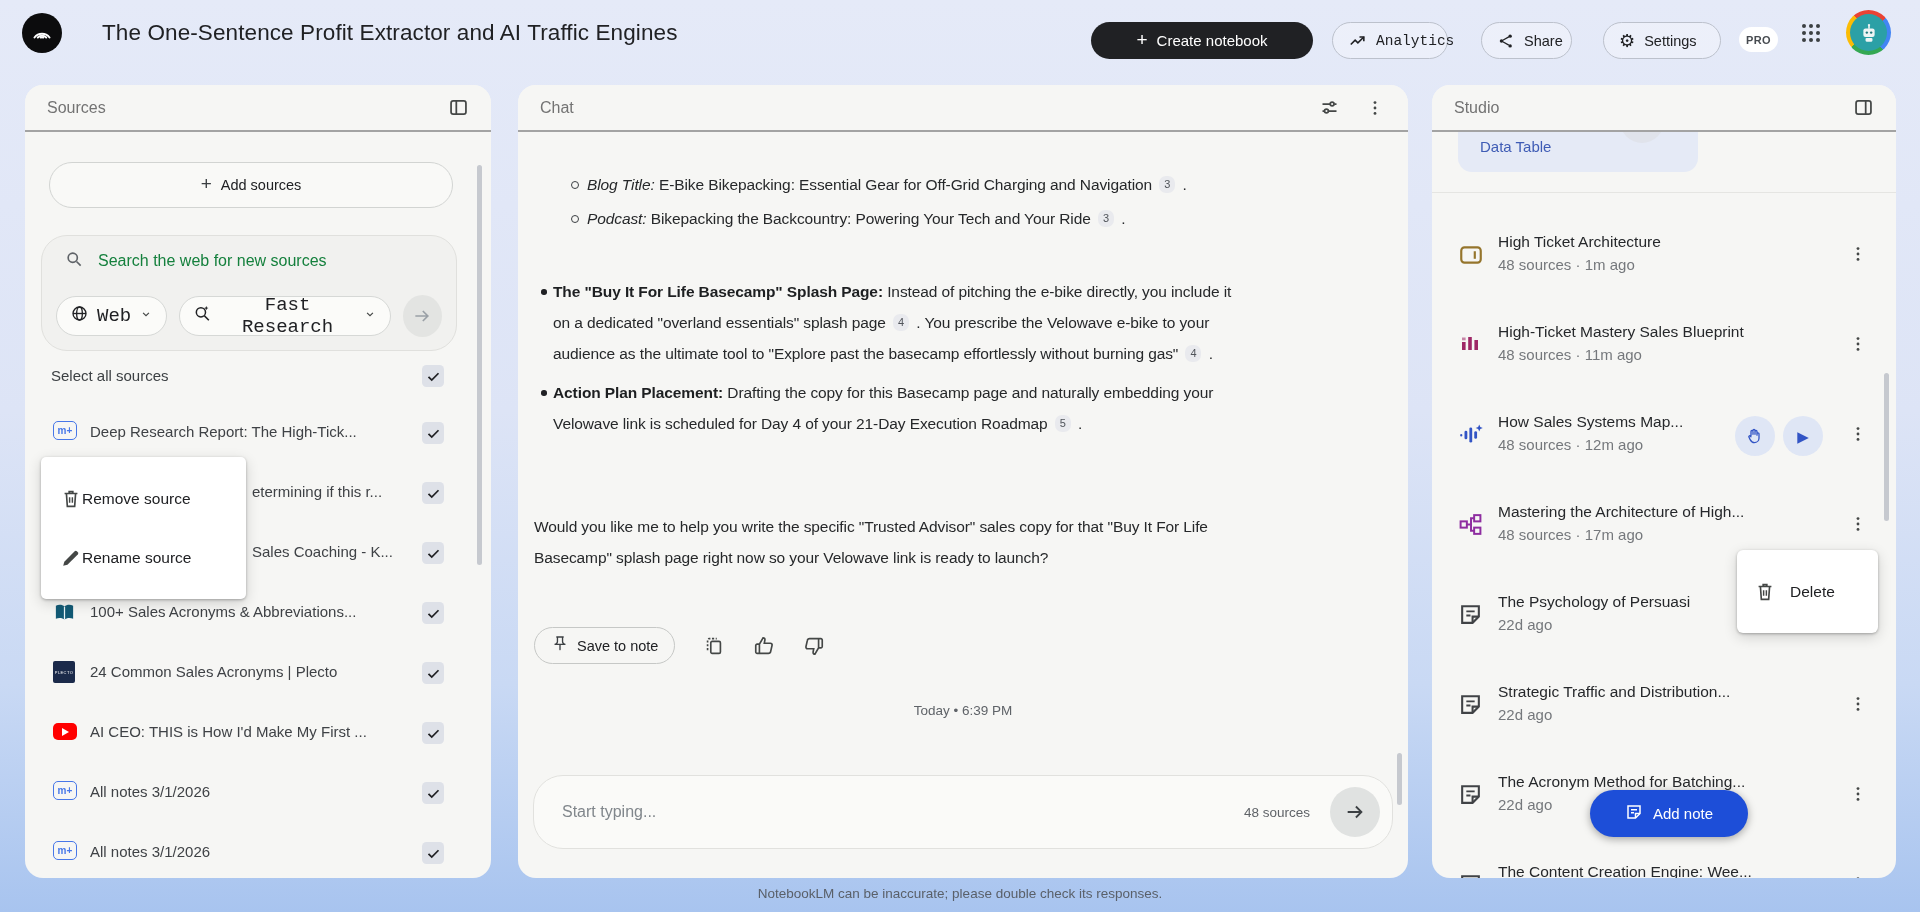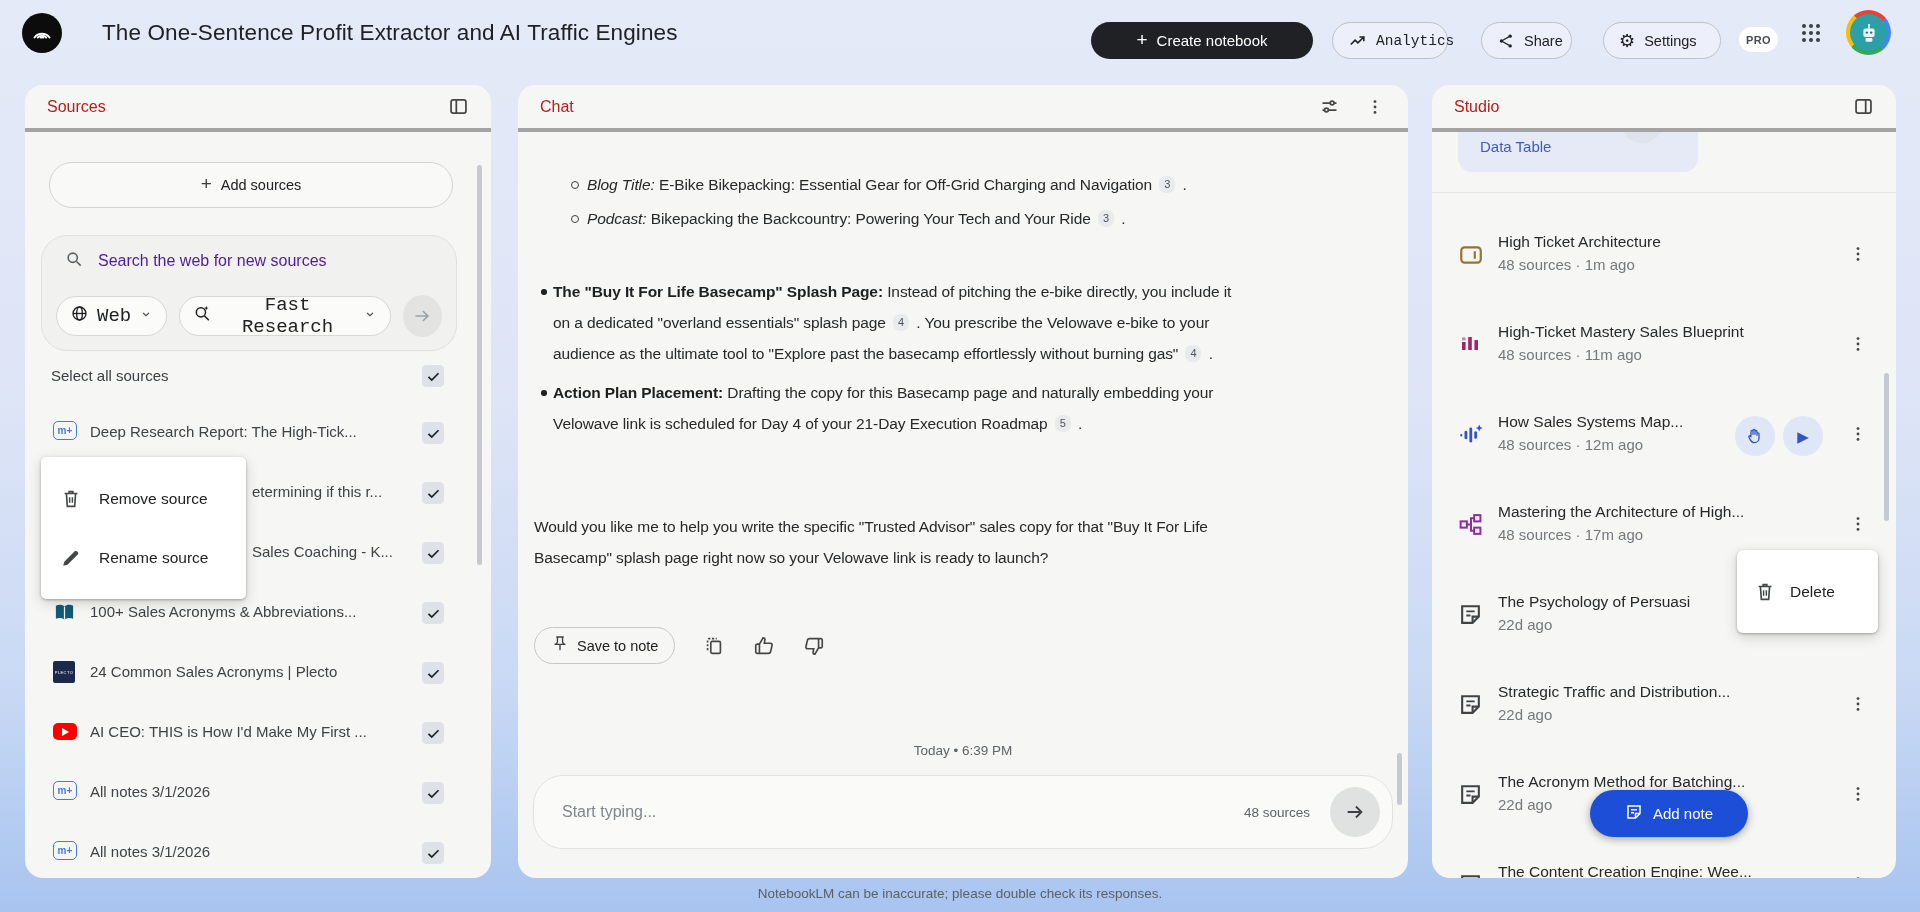--- a/index.html
+++ b/index.html
@@ -25,67 +25,67 @@
   .avatar{left:1846px;top:10px;width:45px;height:45px;border-radius:50%;cursor:pointer;
     background:conic-gradient(from -40deg,#e94335 0 90deg,#4285f4 90deg 180deg,#34a853 180deg 270deg,#fbbc05 270deg 360deg);
     display:flex;align-items:center;justify-content:center;}
   .avatar-inner{width:37px;height:37px;border-radius:50%;background:#2ba0a6;display:flex;align-items:center;justify-content:center;overflow:hidden;}
 
   
   .panel{position:absolute;top:85px;height:793px;background:#f6f6f4;border-radius:18px;overflow:hidden;}
   .panel.sources{left:25px;width:466px;}
   .panel.chat{left:518px;width:890px;}
   .panel.studio{left:1432px;width:464px;}
-  .panel-head{position:absolute;left:0;top:0;right:0;height:47px;display:flex;align-items:center;justify-content:space-between;padding:0 22px;border-bottom:4px solid #a3a3a3;font-size:16px;color:#b91c1c;background:#f6f6f4;z-index:5;}
+  .panel-head{position:absolute;left:0;top:0;right:0;height:47px;display:flex;align-items:center;justify-content:space-between;padding:0 22px;border-bottom:2px solid #a3a3a3;font-size:16px;color:#737373;background:#f6f6f4;z-index:5;}
   .head-ics{display:flex;align-items:center;gap:24px;}
   .hicon{width:22px;height:22px;cursor:pointer;display:flex;align-items:center;justify-content:center;}
 
   
   .add-sources{position:absolute;left:24px;top:77px;width:404px;height:46px;border-radius:23px;border:1px solid #d2d4d2;background:#f9f9f7;display:flex;align-items:center;justify-content:center;gap:9px;font-size:14.5px;color:#202124;font-family:inherit;cursor:pointer;}
   .add-sources .plus{font-size:19px;color:#3c4043;margin-top:-2px;}
   .search-card{position:absolute;left:16px;top:150px;width:416px;height:116px;border-radius:26px;border:1px solid #e0e0dd;background:#f1f1ef;padding:13px 14px;display:flex;flex-direction:column;justify-content:space-between;}
-  .search-row{display:flex;align-items:center;gap:14px;padding-left:8px;font-size:16px;color:#4c1d95;cursor:text;}
+  .search-row{display:flex;align-items:center;gap:14px;padding-left:8px;font-size:16px;color:#15803d;cursor:text;}
   .filters-row{display:flex;align-items:center;gap:12px;}
   .fpill{height:40px;border-radius:20px;border:1px solid #d6d8d6;background:#fbfbf9;display:flex;align-items:center;gap:8px;padding:0 13px;font-size:19px;color:#202124;font-family:Liberation Mono, monospace;cursor:pointer;}
   .go-btn{margin-left:auto;width:42px;height:42px;border-radius:50%;background:#e3e4e2;display:flex;align-items:center;justify-content:center;cursor:pointer;}
   .select-all{position:absolute;left:0;top:280px;width:100%;height:24px;}
   .select-all .lbl{position:absolute;left:26px;top:2px;font-size:15px;color:#3c4043;}
   .cbx{width:22px;height:22px;border-radius:4.5px;background:#dee1e8;display:flex;align-items:center;justify-content:center;cursor:pointer;}
   .cbx.abs{position:absolute;left:397px;top:0;}
   .src-list{position:absolute;inset:0;z-index:1;}
   .src-row{position:absolute;left:0;width:100%;height:60px;cursor:pointer;}
   .src-ico{position:absolute;left:28px;top:18px;}
   .src-title{position:absolute;left:65px;top:20px;font-size:15px;color:#3f4246;white-space:nowrap;max-width:325px;overflow:hidden;}
   .src-title.frag{left:227px;}
   .src-row .cbx{position:absolute;left:397px;top:19px;}
   .note-badge{display:inline-flex;width:24px;height:19px;border:1.6px solid #4777e8;border-radius:5px;color:#4777e8;font-size:10px;font-weight:700;align-items:center;justify-content:center;letter-spacing:.2px;}
   .plecto-badge{display:inline-flex;width:22px;height:22px;background:#1b2a4a;border-radius:2px;color:#fff;font-size:4px;align-items:center;justify-content:center;letter-spacing:.4px;}
   .yt-badge{display:inline-flex;width:24px;height:17px;border-radius:5px;align-items:center;justify-content:center;margin-top:2px;}
   .yt-tri{width:0;height:0;border-left:7px solid #fff;border-top:4.5px solid transparent;border-bottom:4.5px solid transparent;}
   .ctx-menu{position:absolute;left:16px;top:372px;width:205px;height:142px;background:#fff;border-radius:5px;z-index:8;padding:12px 0;
     box-shadow:0 1px 3px rgba(0,0,0,.28),0 4px 14px rgba(0,0,0,.16);}
-  .ctx-item{height:59px;display:flex;align-items:center;gap:17px;padding:0 19px;font-size:15.5px;color:#202124;cursor:pointer;}
+  .ctx-item{height:59px;display:flex;align-items:center;padding:0 19px;font-size:15.5px;color:#202124;cursor:pointer;}
   .mi{width:22px;height:22px;}
 
   
   .chat-text{font-size:15.5px;line-height:31px;color:#26282a;letter-spacing:-.1px;}
   .bold{font-weight:700;color:#1d1f21;}
   .ital{font-style:italic;}
   .cite{display:inline-block;min-width:12px;text-align:center;background:#e9eaee;color:#50545a;font-size:11px;line-height:17px;border-radius:7px;padding:0 5px;margin:0 3px;vertical-align:2px;cursor:pointer;}
   .subs{position:absolute;left:53px;top:84px;width:640px;}
   .sub-item{position:relative;padding-left:16px;margin-bottom:3px;}
   .sub-item::before{content:"";position:absolute;left:0;top:12px;width:6px;height:6px;border:1.6px solid #3c4043;border-radius:50%;}
   .mains{position:absolute;left:24px;top:191px;width:700px;}
   .main-item{position:relative;padding-left:11px;margin-bottom:8px;}
   .main-item::before{content:"";position:absolute;left:-1px;top:13px;width:5.5px;height:5.5px;background:#202124;border-radius:50%;}
   .closing{position:absolute;left:16px;top:426px;width:745px;margin:0;}
   .save-row{position:absolute;left:16px;top:542px;display:flex;align-items:center;gap:28px;}
   .save-pill{height:37px;border-radius:19px;border:1px solid #c6c8c6;background:transparent;display:flex;align-items:center;gap:8px;padding:0 16px;font-size:14.5px;color:#202124;font-family:inherit;cursor:pointer;}
   .mini-ic{width:22px;height:22px;cursor:pointer;}
-  .stamp{position:absolute;left:0;top:658px;width:100%;text-align:center;font-size:13.5px;color:#5f6368;}
+  .stamp{position:absolute;left:0;top:618px;width:100%;text-align:center;font-size:13.5px;color:#5f6368;}
   .input-bar{position:absolute;left:15px;top:690px;width:860px;height:74px;border-radius:30px;border:1px solid #e1e1de;background:#fafaf8;display:flex;align-items:center;padding:0 12px 0 28px;cursor:text;}
   .ph2{color:#80868b;font-size:16px;}
   .srccount{margin-left:auto;color:#5f6368;font-size:13.5px;margin-right:20px;}
   .send{width:50px;height:50px;border-radius:50%;background:#e0e2e1;display:flex;align-items:center;justify-content:center;cursor:pointer;}
 
   
   .chip{position:absolute;left:26px;top:33px;width:240px;height:54px;border-radius:14px;background:#e5eaf6;z-index:1;padding:20px 0 0 22px;font-size:15px;color:#3f5cb5;font-weight:500;cursor:pointer;}
   .chip-edit{position:absolute;left:188px;top:14px;width:44px;height:44px;border-radius:50%;background:#e0e3eb;z-index:2;display:flex;align-items:center;justify-content:center;cursor:pointer;}
   .sdivider{position:absolute;left:0;top:107px;width:100%;height:1px;background:#e5e5e2;z-index:1;}
   .studio-list{position:absolute;inset:0;z-index:2;}

